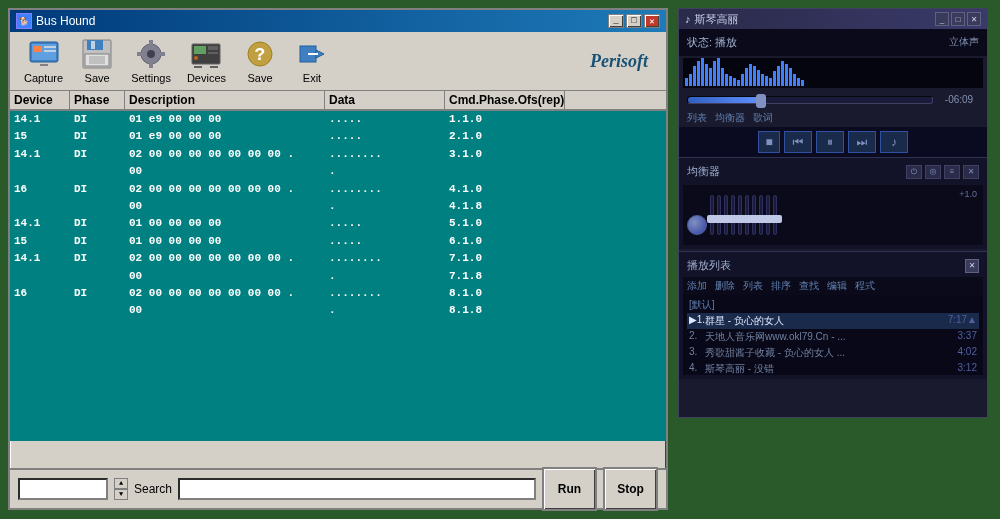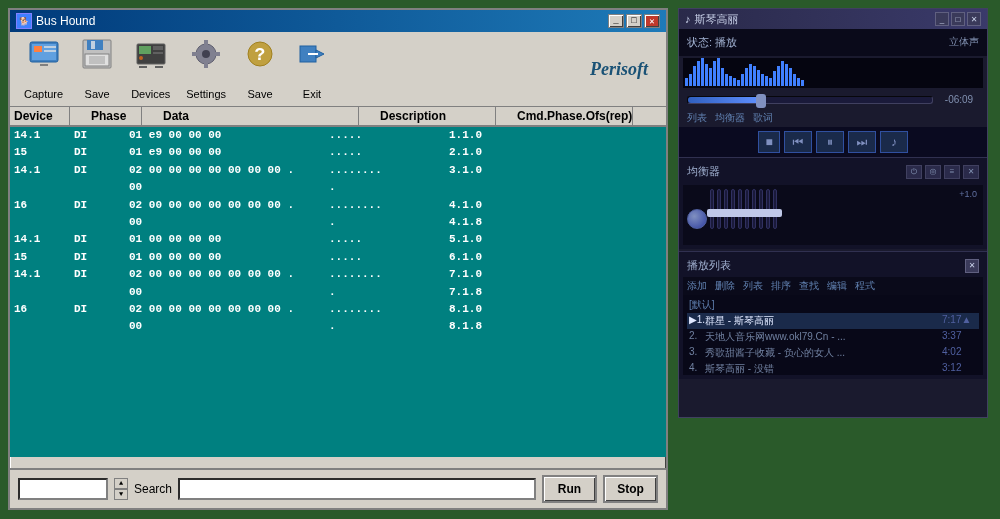--- a/index.html
+++ b/index.html
@@ -100,40 +100,39 @@
       height: 32px;
       display: flex;
       align-items: center;
       justify-content: center;
     }
 
     .toolbar-label {
       font-family: Arial, sans-serif;
       font-size: 11px;
       color: #000;
-      margin-top: 18px;
+      margin-top: 2px;
     }
 
     .perisoft-logo {
       margin-left: auto;
       font-family: Liberation Serif, serif;
       font-size: 18px;
       font-weight: bold;
       color: #1a5276;
       font-style: italic;
       align-self: center;
       padding-right: 10px;
     }
 
     .table-header {
       display: grid;
       grid-template-columns: 60px 55px 200px 120px 120px;
       background: #d4d0c8;
       border-bottom: 2px solid #808080;
-      gap: 17px;
     }
 
     .table-header-cell {
       padding: 2px 4px;
       font-family: Arial, sans-serif;
       font-size: 12px;
       font-weight: bold;
       border-right: 1px solid #808080;
       color: #000;
     }
@@ -214,21 +213,21 @@
       height: 22px;
       border: 2px inset #808080;
       background: white;
       padding: 2px 4px;
       font-family: Arial, sans-serif;
       font-size: 12px;
     }
 
     .run-btn, .stop-btn {
       width: 55px;
-      height: 28px;
+      height: 44px;
       background: #d4d0c8;
       border: 2px solid #808080;
       box-shadow: inset 1px 1px #fff, inset -1px -1px #404040;
       font-family: Arial, sans-serif;
       font-size: 12px;
       cursor: pointer;
       font-weight: bold;
     }
 
     
@@ -420,21 +419,21 @@
       font-size: 8px;
       color: #8090b0;
       cursor: pointer;
     }
 
     .eq-body {
       display: flex;
       gap: 4px;
       padding: 4px;
       background: #0a0a1a;
-      align-items: flex-start;
+      align-items: center;
       height: 60px;
       position: relative;
     }
 
     .eq-label {
       position: absolute;
       top: 4px;
       right: 6px;
       font-size: 9px;
       color: #6070a0;
@@ -538,20 +537,21 @@
 
     .playlist-item-title {
       flex: 1;
       overflow: hidden;
       white-space: nowrap;
     }
 
     .playlist-item-duration {
       color: #5060a0;
       min-width: 35px;
+      text-align: right;
     }
   </style>
 </head>
 <body>
 
 <div id="bus-hound">
 
   <div class="title-bar">
     <div class="title-bar-left">
       <div class="title-icon">🐕</div>
@@ -586,47 +586,47 @@
           <rect x="10" y="3" width="4" height="8" fill="#c0d0e0"></rect>
           <rect x="4" y="16" width="24" height="12" fill="#e0e0e0" stroke="#808080"></rect>
           <rect x="8" y="18" width="16" height="8" fill="#c0c0c0"></rect>
         </svg>
       </div>
       <span class="toolbar-label">Save</span>
     </div>
     <div class="toolbar-item">
       <div class="toolbar-icon">
         <svg width="32" height="32" viewBox="0 0 32 32">
+          <circle cx="16" cy="16" r="10" fill="#808090" stroke="#606070"></circle>
+          <circle cx="16" cy="16" r="4" fill="#404050"></circle>
+          <rect x="14" y="2" width="4" height="6" fill="#808090"></rect>
+          <rect x="14" y="24" width="4" height="6" fill="#808090"></rect>
+          <rect x="2" y="14" width="6" height="4" fill="#808090"></rect>
+          <rect x="24" y="14" width="6" height="4" fill="#808090"></rect>
+        </svg>
+      </div>
+      <span class="toolbar-label">Settings</span>
+    </div>
+    <div class="toolbar-item">
+      <div class="toolbar-icon">
+        <svg width="32" height="32" viewBox="0 0 32 32">
           <rect x="2" y="6" width="28" height="20" rx="1" fill="#404040" stroke="#606060"></rect>
           <rect x="4" y="8" width="12" height="8" fill="#60a060"></rect>
           <rect x="18" y="8" width="10" height="4" fill="#606060"></rect>
           <rect x="18" y="14" width="10" height="2" fill="#606060"></rect>
           <circle cx="6" cy="20" r="2" fill="#c06020"></circle>
           <rect x="4" y="28" width="8" height="2" fill="#606060"></rect>
           <rect x="20" y="28" width="8" height="2" fill="#606060"></rect>
         </svg>
       </div>
       <span class="toolbar-label">Devices</span>
     </div>
     <div class="toolbar-item">
       <div class="toolbar-icon">
         <svg width="32" height="32" viewBox="0 0 32 32">
-          <circle cx="16" cy="16" r="10" fill="#808090" stroke="#606070"></circle>
-          <circle cx="16" cy="16" r="4" fill="#404050"></circle>
-          <rect x="14" y="2" width="4" height="6" fill="#808090"></rect>
-          <rect x="14" y="24" width="4" height="6" fill="#808090"></rect>
-          <rect x="2" y="14" width="6" height="4" fill="#808090"></rect>
-          <rect x="24" y="14" width="6" height="4" fill="#808090"></rect>
-        </svg>
-      </div>
-      <span class="toolbar-label">Settings</span>
-    </div>
-    <div class="toolbar-item">
-      <div class="toolbar-icon">
-        <svg width="32" height="32" viewBox="0 0 32 32">
           <circle cx="16" cy="16" r="12" fill="#c0a040" stroke="#a08020"></circle>
           <text x="16" y="22" text-anchor="middle" font-size="18" font-weight="bold" fill="white">?</text>
         </svg>
       </div>
       <span class="toolbar-label">Save</span>
     </div>
     <div class="toolbar-item">
       <div class="toolbar-icon">
         <svg width="32" height="32" viewBox="0 0 32 32">
           <rect x="4" y="8" width="16" height="16" fill="#4080c0" stroke="#2060a0"></rect>
@@ -635,22 +635,22 @@
         </svg>
       </div>
       <span class="toolbar-label">Exit</span>
     </div>
     <div class="perisoft-logo">Perisoft</div>
   </div>
 
   <div class="table-header">
     <div class="table-header-cell">Device</div>
     <div class="table-header-cell">Phase</div>
+    <div class="table-header-cell">Description</div>
     <div class="table-header-cell">Data</div>
-    <div class="table-header-cell">Description</div>
     <div class="table-header-cell">Cmd.Phase.Ofs(rep)</div>
   </div>
 
   <div class="table-body" id="table-body">
   <div class="table-row">
       <div class="table-cell">14.1</div>
       <div class="table-cell">DI</div>
       <div class="table-cell">01 e9 00 00  00</div>
       <div class="table-cell">.....</div>
       <div class="table-cell">1.1.0</div>
@@ -898,21 +898,21 @@
         <span>列表</span>
         <span>排序</span>
         <span>查找</span>
         <span>编辑</span>
         <span>程式</span>
       </div>
     <div class="playlist-items" id="playlist-items">
     <div class="playlist-item" style="color: rgb(96, 128, 176);">[默认]</div>
         <div class="playlist-item active">
       <span class="playlist-item-num">▶1.</span>
-      <span class="playlist-item-title">群星 - 斯琴高丽</span>
+      <span class="playlist-item-title">群星 - 负心的女人</span>
       <span class="playlist-item-duration">7:17▲</span>
     </div>
         <div class="playlist-item">
       <span class="playlist-item-num">2.</span>
       <span class="playlist-item-title">天地人音乐网www.okl79.Cn - ...</span>
       <span class="playlist-item-duration">3:37</span>
     </div>
         <div class="playlist-item">
       <span class="playlist-item-num">3.</span>
       <span class="playlist-item-title">秀歌甜酱子收藏 - 负心的女人 ...</span>

